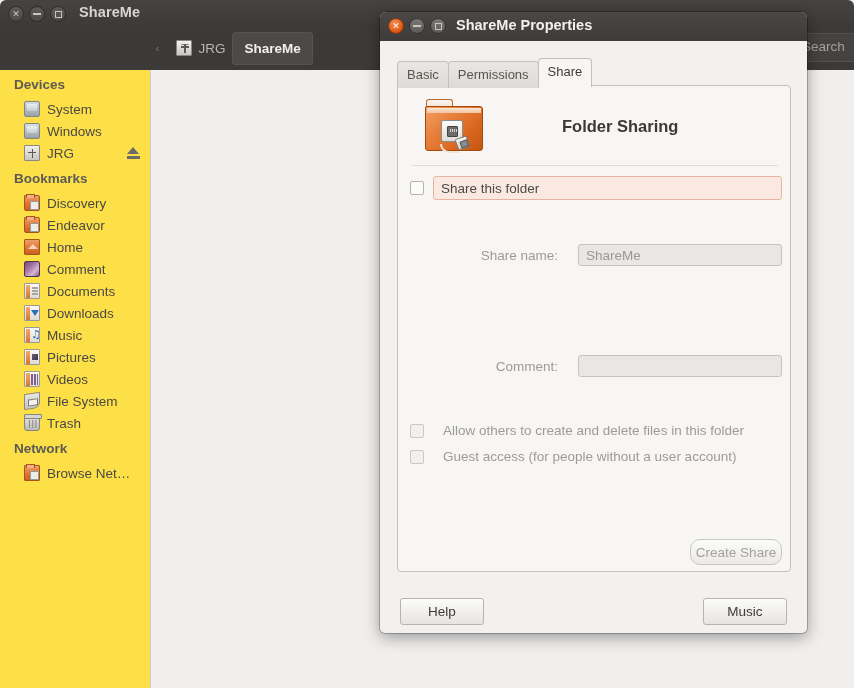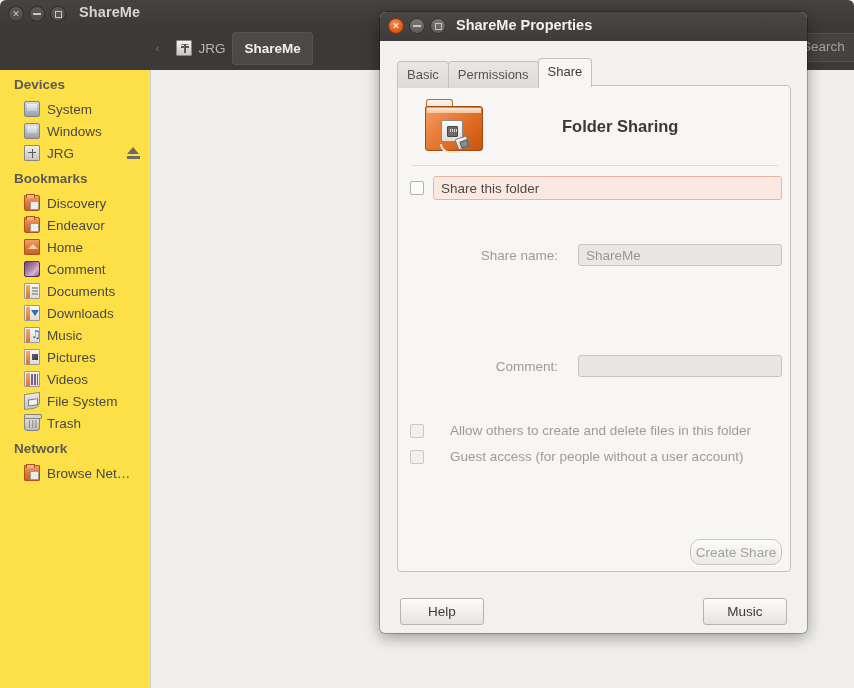--- a/index.html
+++ b/index.html
@@ -358,21 +358,21 @@
     width: 148px; text-align: right; padding-right: 0;
     font-size: 13.5px; color: #9d9b97;
   }
   .field-input {
     margin-left: 20px; width: 204px; height: 22px;
     background: #e8e7e5; border: 1px solid #c6c4c0; border-radius: 3px;
     font-size: 13.5px; color: #9a9894; padding: 3px 0 0 7px;
   }
 
   .opt-row {
-    position: absolute; left: 12px; display: flex; align-items: center; gap: 26px;
+    position: absolute; left: 12px; display: flex; align-items: center; gap: 19px;
     font-size: 13.5px; color: #9d9b97;
   }
 
   .create-btn {
     position: absolute; left: 292px; top: 453px; width: 92px; height: 26px;
     background: linear-gradient(to bottom, #fbfbfa, #eceae7);
     border: 1px solid #c8c6c2; border-radius: 10px;
     font-size: 13.5px; color: #a3a19d;
     display: flex; align-items: center; justify-content: center;
   }

